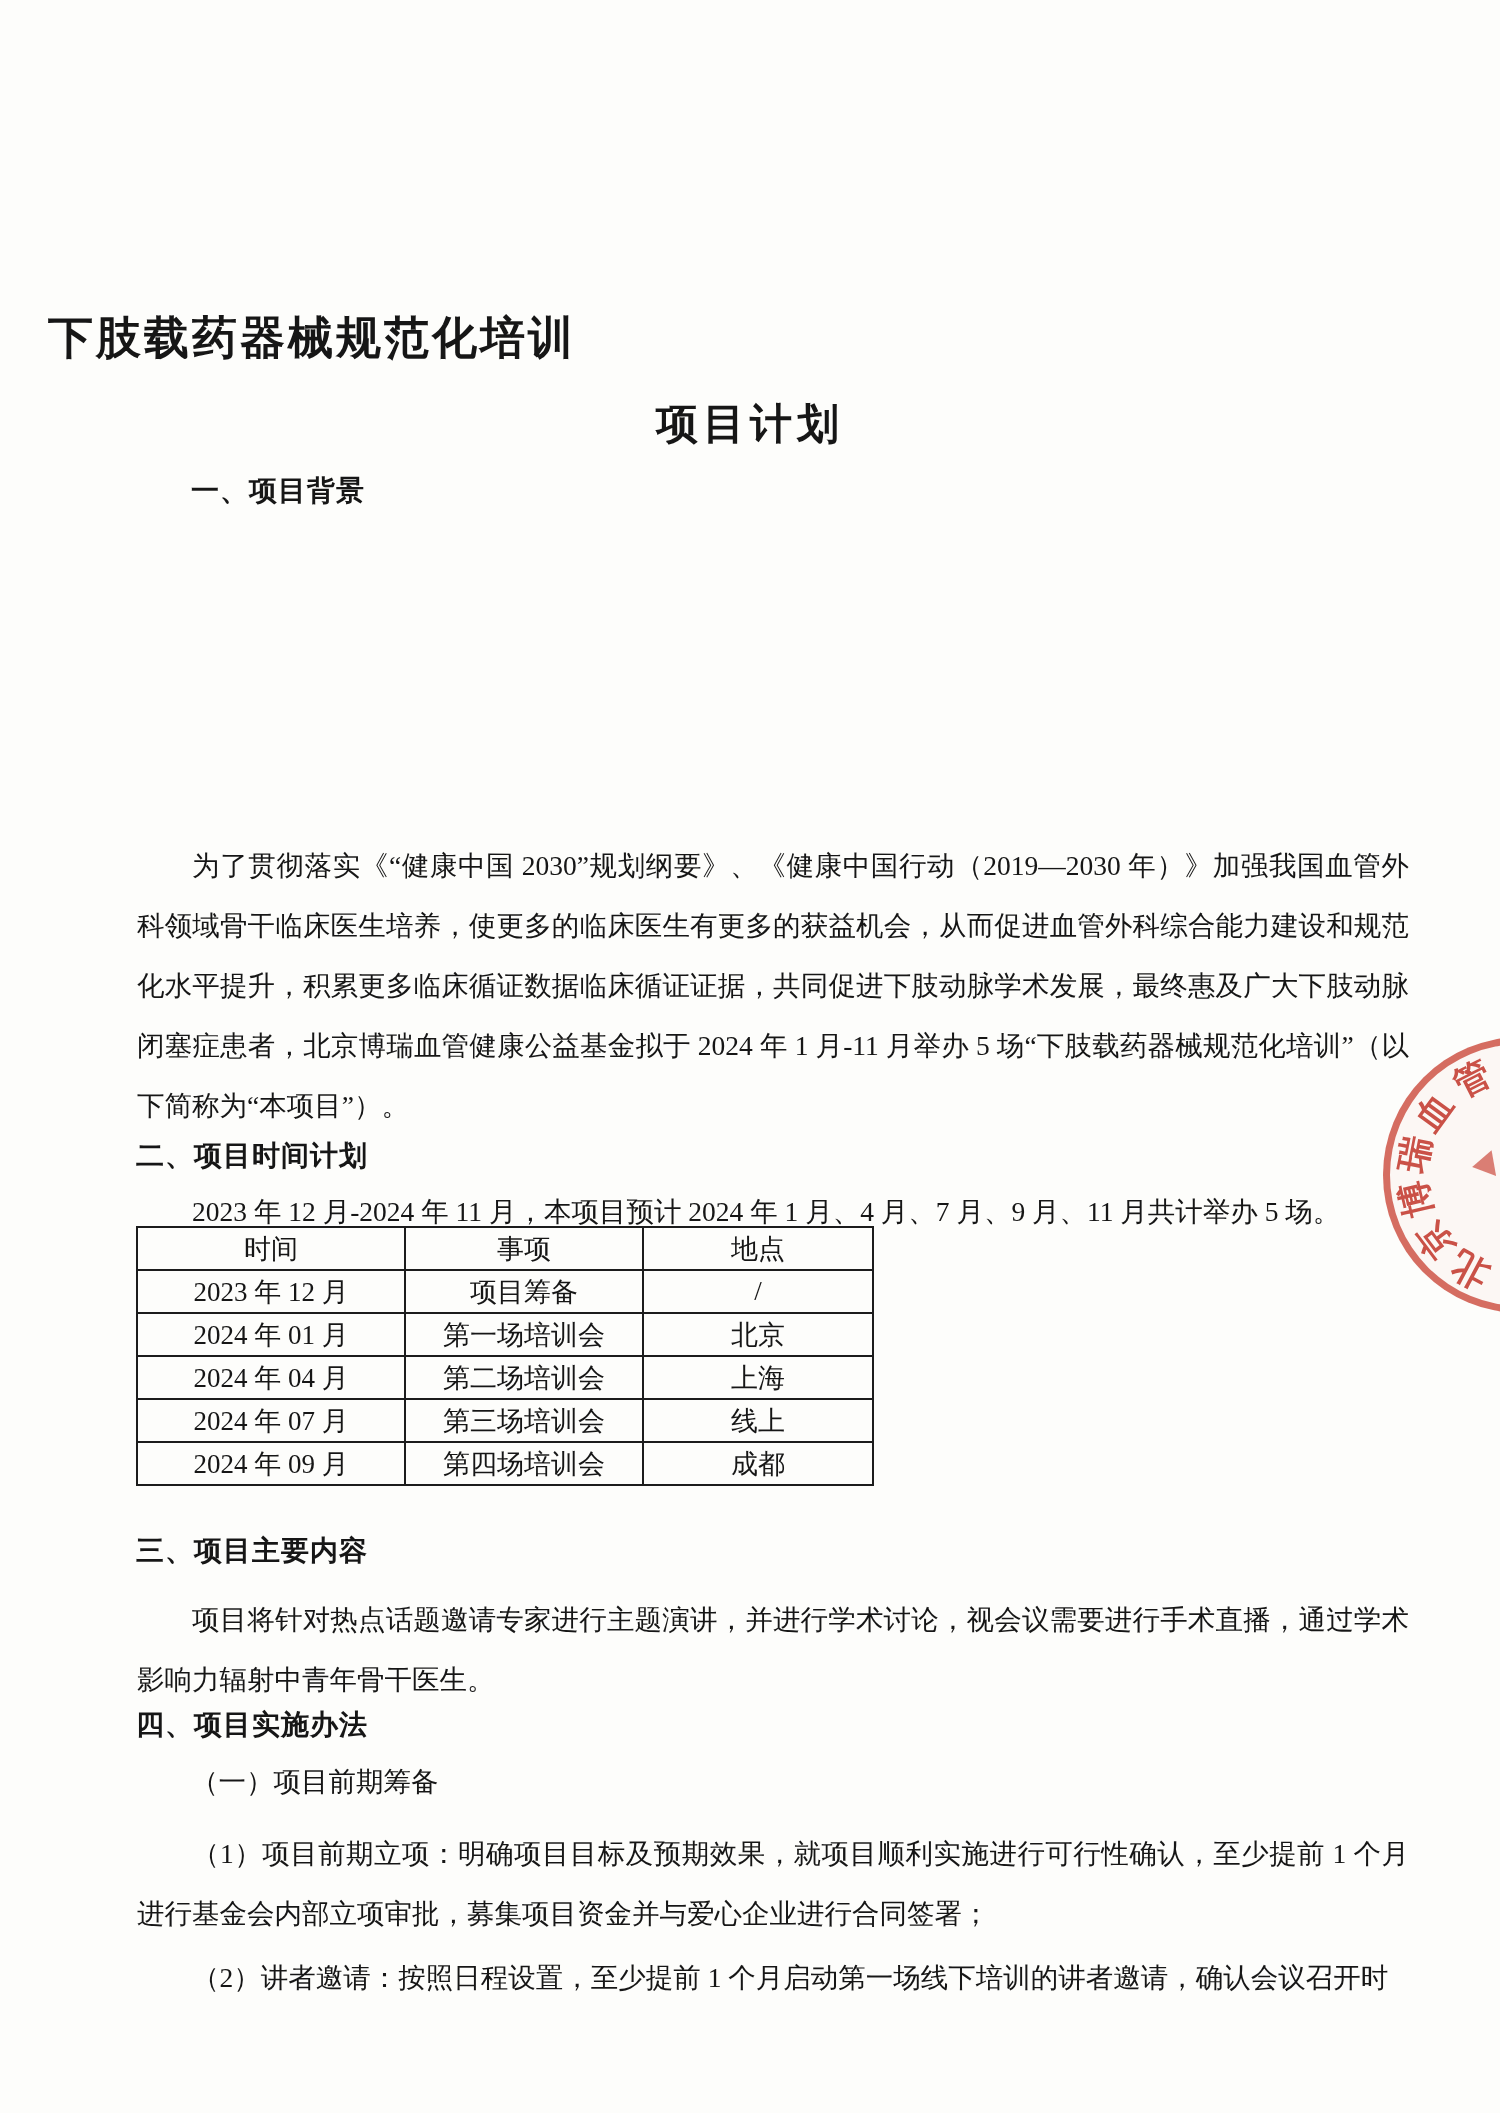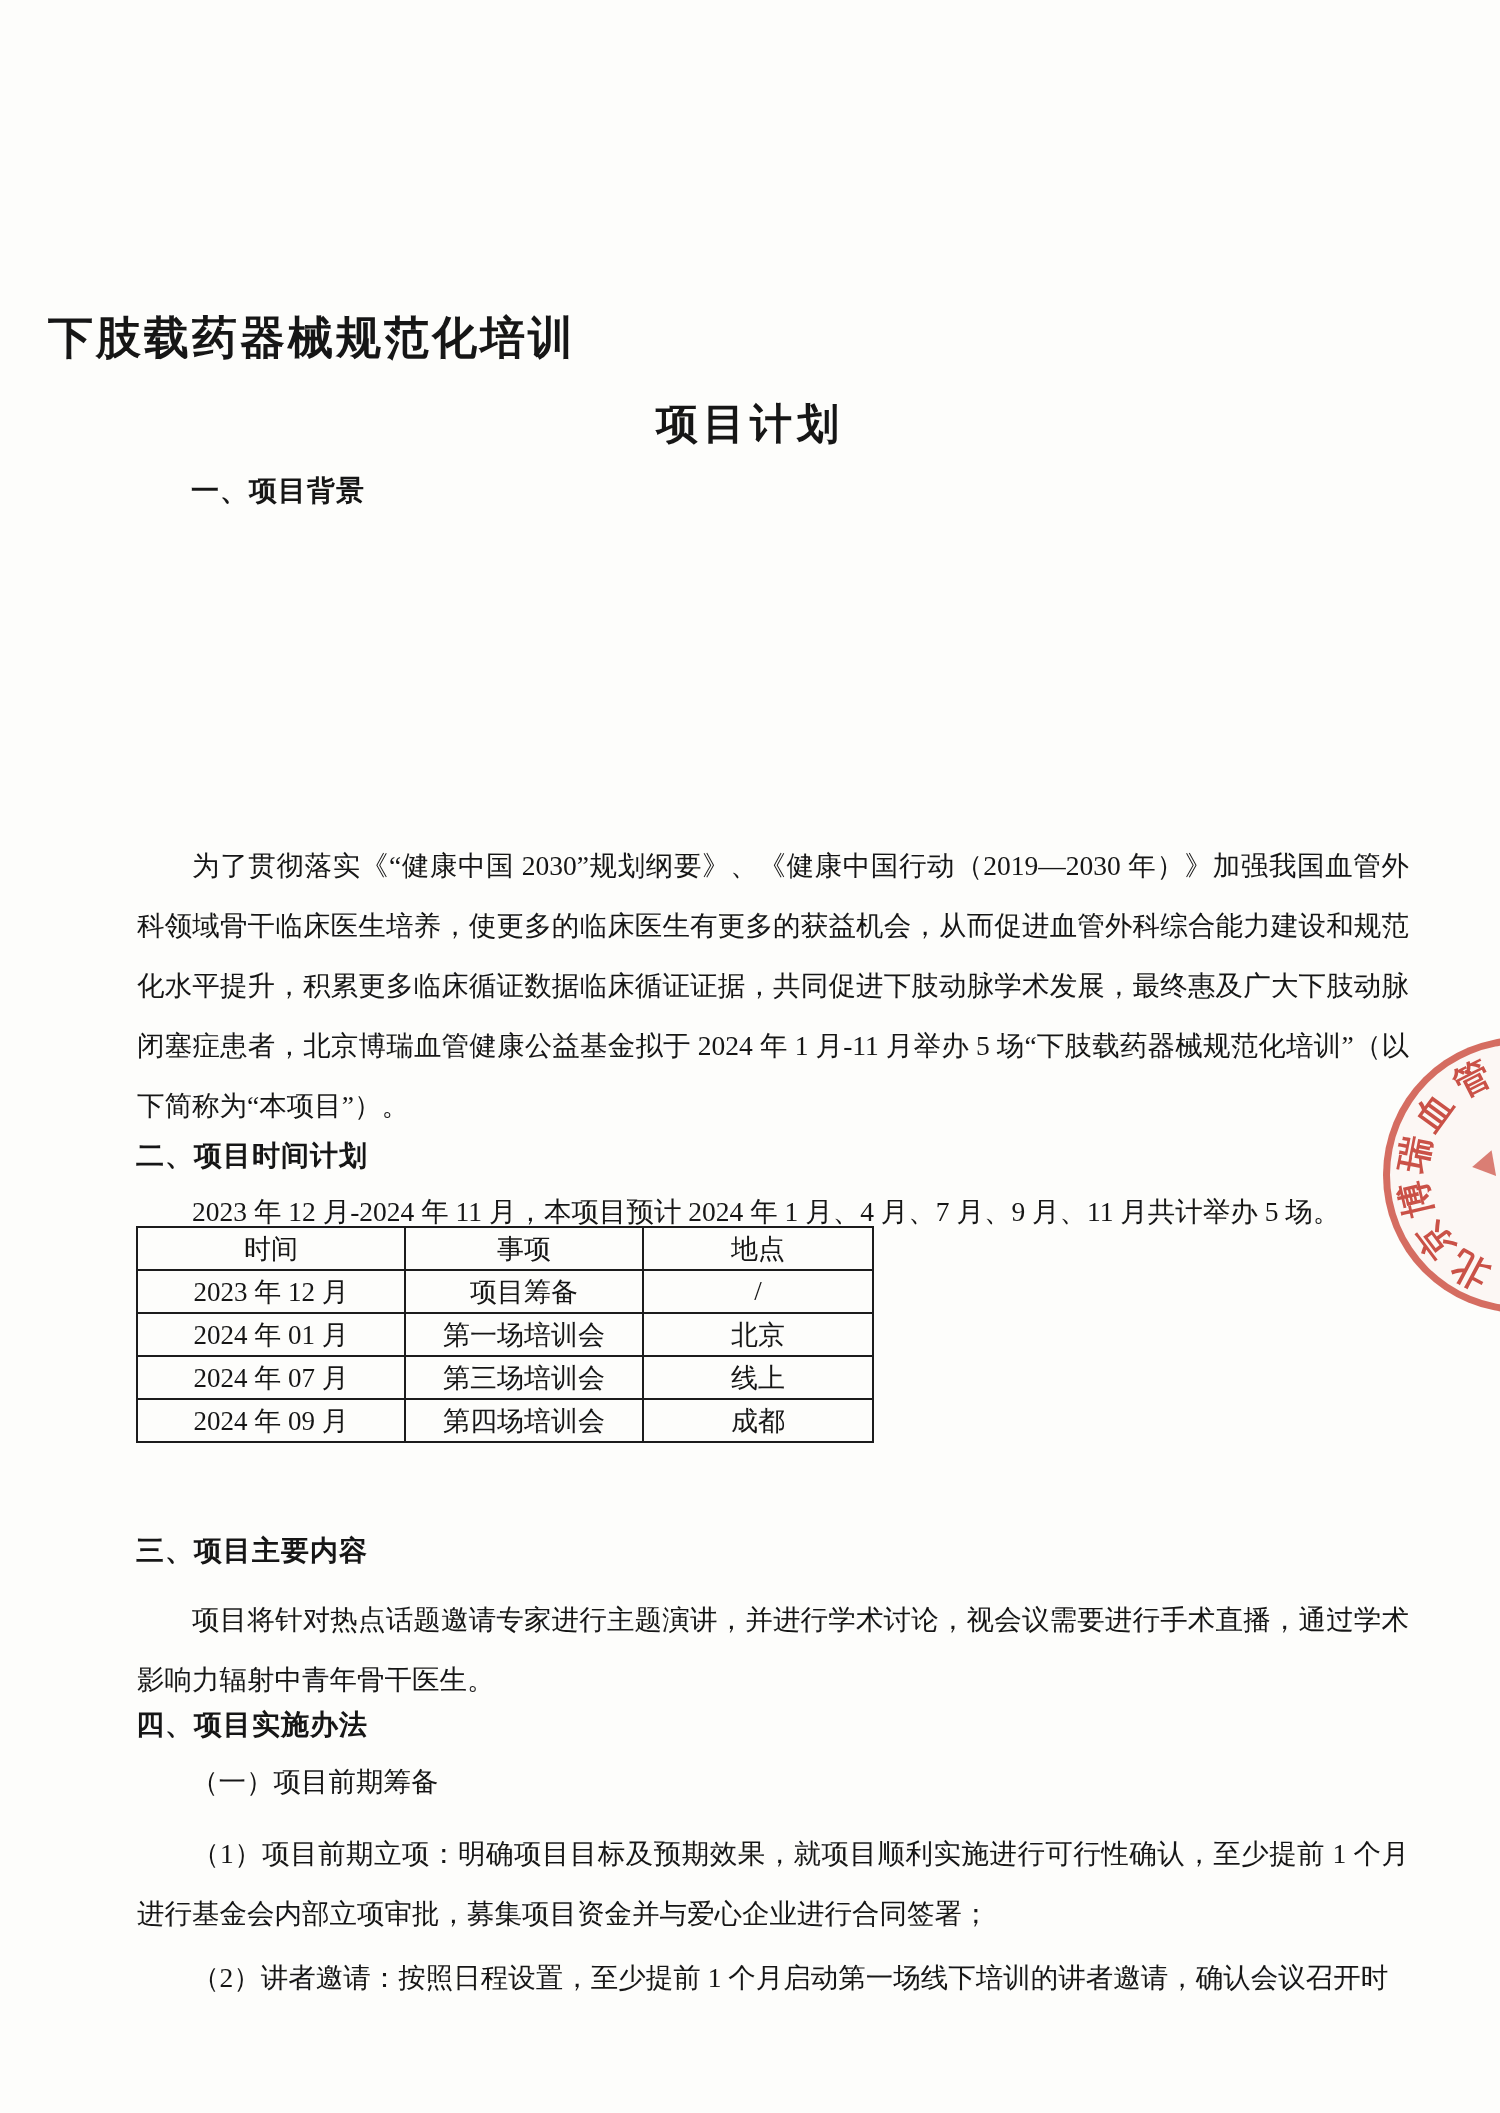--- a/index.html
+++ b/index.html
@@ -106,20 +106,25 @@
           <td>2023 年 12 月</td>
           <td>项目筹备</td>
           <td>/</td>
         </tr>
         <tr>
           <td>2024 年 01 月</td>
           <td>第一场培训会</td>
           <td>北京</td>
         </tr>
         <tr>
+          <td>2024 年 04 月</td>
+          <td>第二场培训会</td>
+          <td>上海</td>
+        </tr>
+        <tr>
           <td>2024 年 07 月</td>
           <td>第三场培训会</td>
           <td>线上</td>
         </tr>
         <tr>
           <td>2024 年 09 月</td>
           <td>第四场培训会</td>
           <td>成都</td>
         </tr>
       </tbody>

